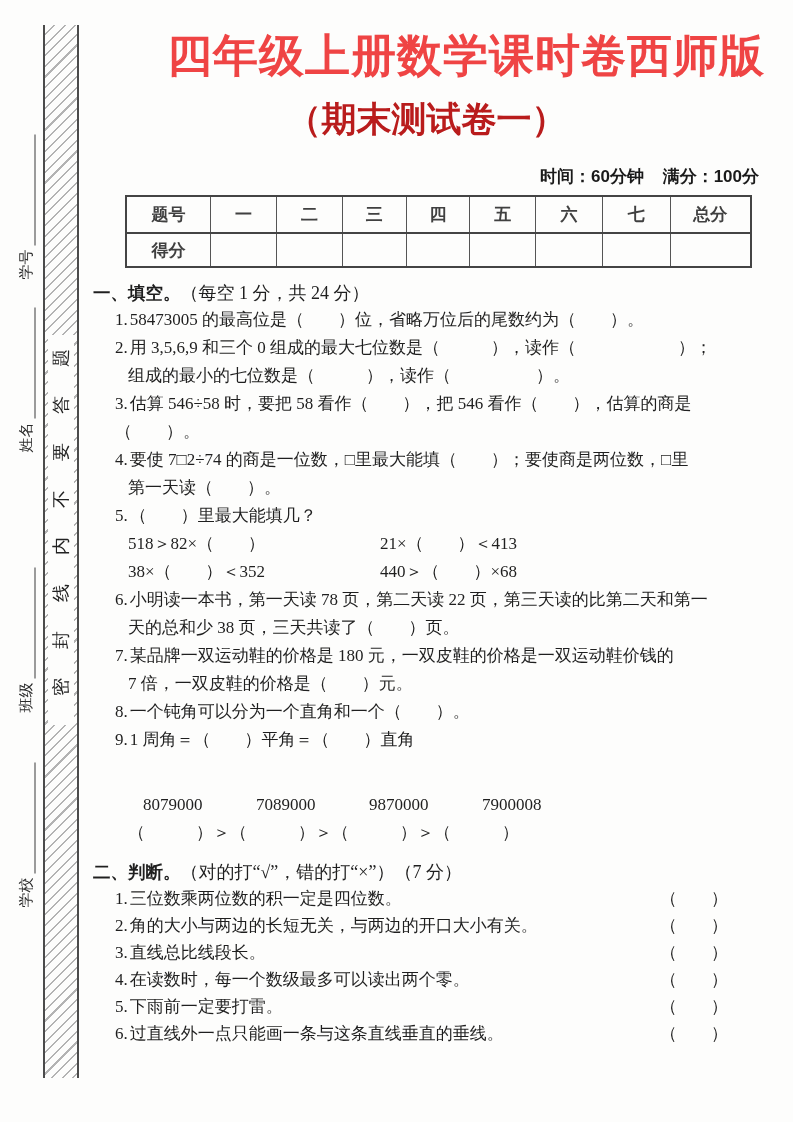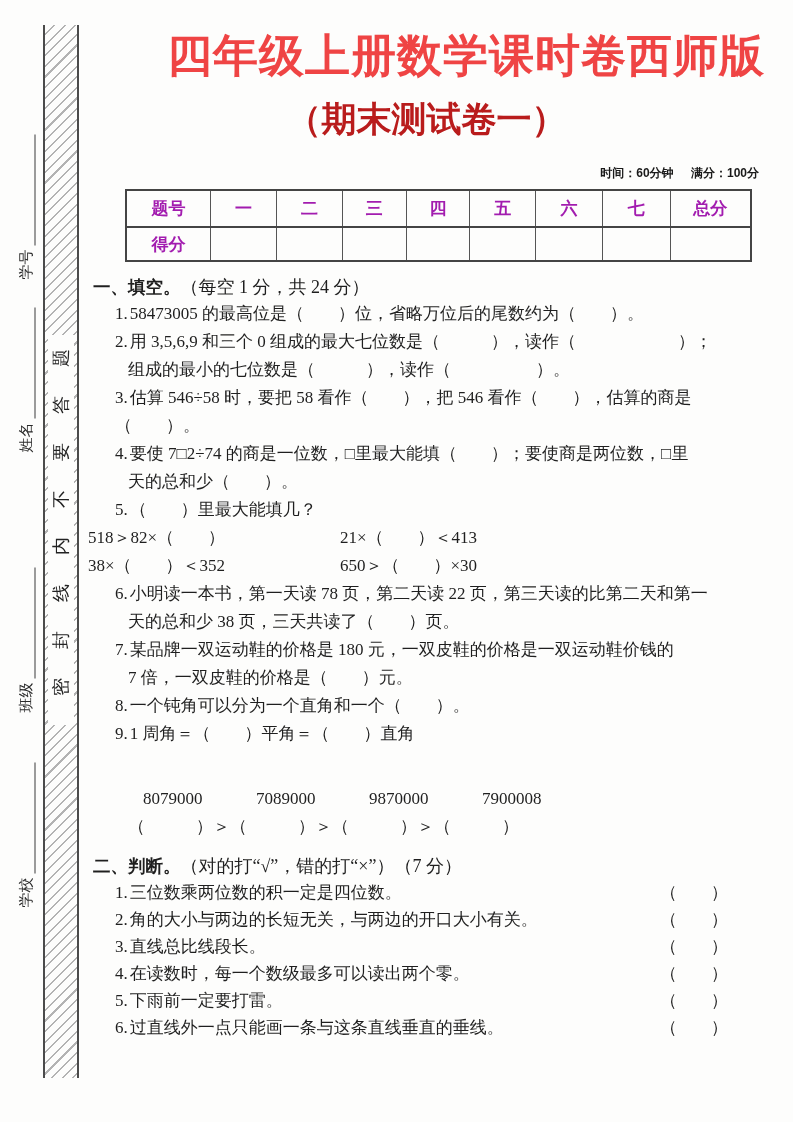--- a/index.html
+++ b/index.html
@@ -85,52 +85,52 @@
     font-family: "Liberation Sans", "DejaVu Sans", sans-serif;
     font-size: 35px;
     font-weight: bold;
     color: #b91c1c;
   }
   .meta {
     margin-top: 22px;
     text-align: right;
     padding-right: 6px;
     font-family: "Liberation Sans", "DejaVu Sans", sans-serif;
-    font-size: 12px;
+    font-size: 17px;
     font-weight: 600;
     color: #1a1a1a;
   }
   .meta span + span { margin-left: 14px; }
 
   table.score-table {
     margin: 7px 0 0 37px;
     width: 627px;
     border-collapse: collapse;
     border: 2px solid #444;
     font-size: 17px;
-    color: #a21caf;
+    color: #404040;
   }
   table.score-table td {
     border: 1px solid #555;
     text-align: center;
     height: 34px;
   }
   table.score-table tr.hdr td { height: 37px; font-weight: bold; border-bottom: 2px solid #444; }
   table.score-table tr.scr td:first-child { font-weight: bold; }
 
   .sec-head { margin: 13px 0 0 5px; font-size: 17.5px; line-height: 25px; }
   .sec-head .bold { font-weight: bold; }
   .sec-head .note { font-weight: normal; font-size: 18px; }
 
   .q, .q-cont, .g-row, .num-row, .order-row { line-height: 28px; }
   .q { margin-left: 27px; }
   .q-cont { margin-left: 40px; }
   .qnum { margin-right: 2px; }
 
-  .g-row { }
+  .g-row { margin-left: 40px; }
   .g-cell-l { display: inline-block; width: 252px; }
 
   .num-row { margin-left: 55px; }
   .num-row .num { display: inline-block; width: 77px; margin-right: 36px; margin-top: 37px; }
   .order-row { margin-left: 40px; }
 
   .j-row { position: relative; margin-left: 27px; line-height: 27px; }
   .j-blank { position: absolute; left: 545px; top: 0; }
 </style>
 </head>
@@ -221,30 +221,30 @@
     </div>
     <div class="q-cont">组成的最小的七位数是（　　　），读作（　　　　　）。</div>
 
     <div class="q">
       <span class="qnum">3.</span><span>估算 546÷58 时，要把 58 看作（　　），把 546 看作（　　），估算的商是（　　）。</span>
     </div>
 
     <div class="q">
       <span class="qnum">4.</span><span>要使 7□2÷74 的商是一位数，□里最大能填（　　）；要使商是两位数，□里</span>
     </div>
-    <div class="q-cont">天的总和少（　　）。</div>
+    <div class="q-cont">第一天读（　　）。</div>
 
     <div class="q">
       <span class="qnum">5.</span><span>（　　）里最大能填几？</span>
     </div>
     <div class="g-row">
       <span class="g-cell-l">518＞82×（　　）</span><span>21×（　　）＜413</span>
     </div>
     <div class="g-row">
-      <span class="g-cell-l">38×（　　）＜352</span><span>650＞（　　）×30</span>
+      <span class="g-cell-l">38×（　　）＜352</span><span>440＞（　　）×68</span>
     </div>
 
     <div class="q">
       <span class="qnum">6.</span><span>小明读一本书，第一天读 78 页，第二天读 22 页，第三天读的比第二天和第一</span>
     </div>
     <div class="q-cont">天的总和少 38 页，三天共读了（　　）页。</div>
 
     <div class="q">
       <span class="qnum">7.</span><span>某品牌一双运动鞋的价格是 180 元，一双皮鞋的价格是一双运动鞋价钱的</span>
     </div>

